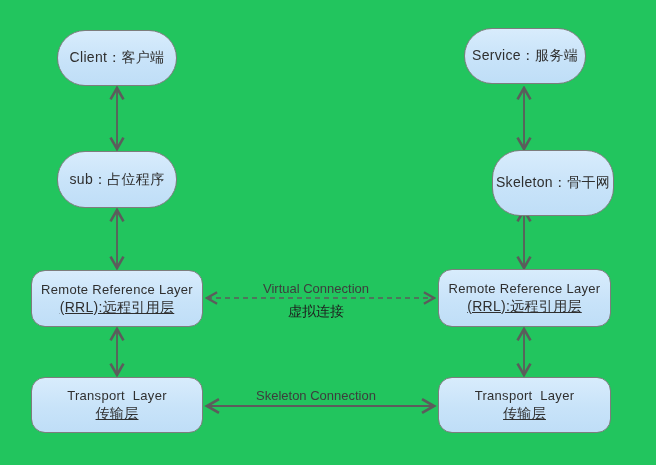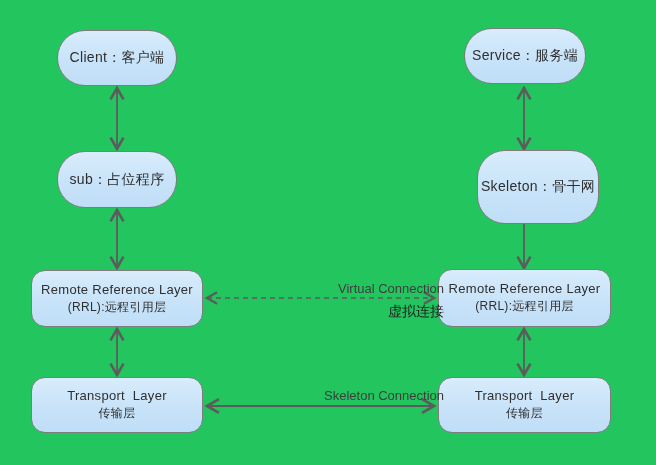--- a/index.html
+++ b/index.html
@@ -23,26 +23,26 @@
     background:linear-gradient(180deg,#d8ecfc 0%,#c8e3f9 55%,#bfdef7 100%);
     display:flex;flex-direction:column;
     align-items:center;justify-content:center;
     color:#2f2f2f;
     text-align:center;
     letter-spacing:0.3px;
   }
   .pill{border-radius:28px;}
   .rect{border-radius:14px;}
   .node .en{font-size:13px;white-space:pre;line-height:17px;}
-  .node .zh{font-size:12px;white-space:pre;line-height:19px;}
+  .node .zh{font-size:14px;white-space:pre;line-height:19px;text-decoration:underline;}
   .pill .single{font-size:14px;white-space:pre;}
   .conn-label{
     position:absolute;
-    width:220px;left:224px;
-    text-align:right;
+    width:220px;left:206px;
+    text-align:center;
     color:#3d3d3d;
   }
   .conn-label.en{font-size:13px;}
   .conn-label.zh{font-size:14px;color:#1e1e1e;}
 </style>
 </head>
 <body>
 
 <div class="canvas">
 
@@ -70,21 +70,21 @@
   </div>
 
   <div class="node pill" style="left:464px;top:28px;width:122px;height:56px;">
     <span class="single">Service：服务端</span>
   </div>
 
   <div class="node pill" style="left:57px;top:151px;width:120px;height:57px;">
     <span class="single">sub：占位程序</span>
   </div>
 
-  <div class="node pill" style="left:477px;top:150px;width:122px;height:74px;">
+  <div class="node pill" style="left:492px;top:150px;width:122px;height:66px;">
     <span class="single">Skeleton：骨干网</span>
   </div>
 
   <div class="node rect" style="left:31px;top:270px;width:172px;height:57px;">
     <span class="en">Remote Reference Layer</span>
     <span class="zh">(RRL):远程引用层</span>
   </div>
 
   <div class="node rect" style="left:438px;top:269px;width:173px;height:58px;">
     <span class="en">Remote Reference Layer</span>

